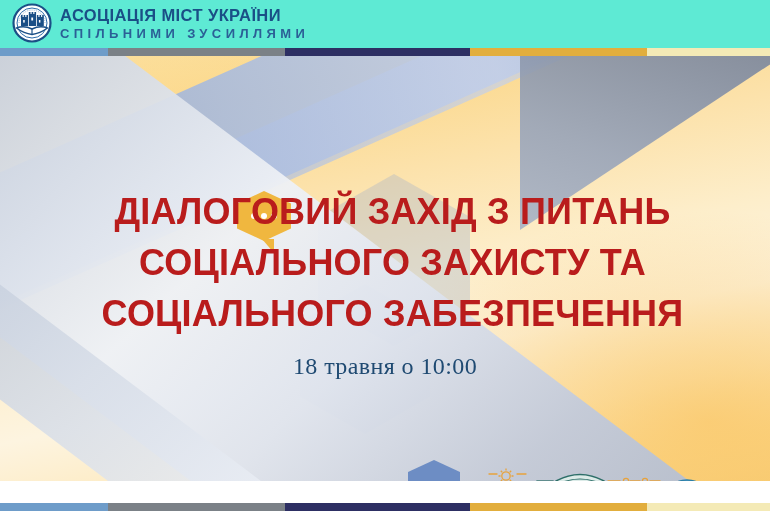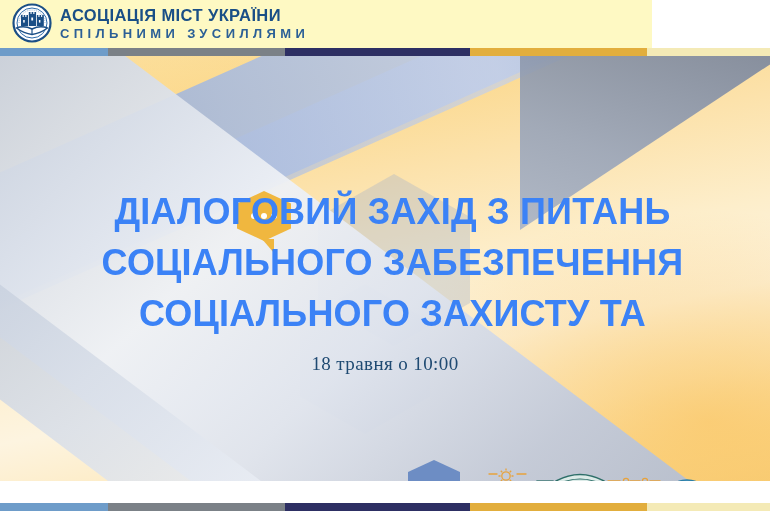--- a/index.html
+++ b/index.html
@@ -16,23 +16,23 @@
     width: 770px;
     height: 512px;
     overflow: hidden;
     background: #ffffff;
   }
 
   
   .header {
     position: absolute;
     left: 0; top: 0;
-    width: 652px;
+    width: 770px;
     height: 48px;
-    background: #fef9c3;
+    background: #5eead4;
     z-index: 40;
     display: flex;
     align-items: center;
   }
   .emblem {
     position: absolute;
     left: 10px; top: 3px;
     width: 44px; height: 42px;
   }
   .brand-text {
@@ -232,30 +232,30 @@
   .title-block {
     position: absolute;
     left: 0; top: 130px;
     width: 770px;
     text-align: center;
     z-index: 30;
   }
   .title-line {
     font-size: 36px;
     font-weight: bold;
-    color: #3b82f6;
+    color: #b91c1c;
     line-height: 51px;
     letter-spacing: 0.2px;
     white-space: nowrap;
     padding-left: 15px;
   }
   .subtitle {
     margin-top: 14px;
     font-family: "Liberation Serif", serif;
-    font-size: 19px;
+    font-size: 24px;
     font-weight: normal;
     color: #1f4a72;
     letter-spacing: 0.4px;
   }
 
   
   .city {
     position: absolute;
     left: 484px; top: 408px;
     width: 286px; height: 73px;
@@ -353,22 +353,22 @@
       <div class="hex">
         
         
         
       </div>
 
     </div>
 
     <div class="title-block">
       <div class="title-line">ДІАЛОГОВИЙ ЗАХІД З ПИТАНЬ</div>
+      <div class="title-line">СОЦІАЛЬНОГО ЗАХИСТУ ТА</div>
       <div class="title-line">СОЦІАЛЬНОГО ЗАБЕЗПЕЧЕННЯ</div>
-      <div class="title-line">СОЦІАЛЬНОГО ЗАХИСТУ ТА</div>
       <div class="subtitle">18 травня о 10:00</div>
     </div>
 
     <div class="city">
       <svg width="286" height="73" viewBox="0 0 286 73">
 
         <rect x="2" y="52" width="282" height="19" fill="#5fbb5f"></rect>
         <rect x="2" y="52" width="282" height="2.2" fill="#3f9b3f"></rect>
 
         <g stroke="#e8a33d" stroke-width="1.3" fill="none">

